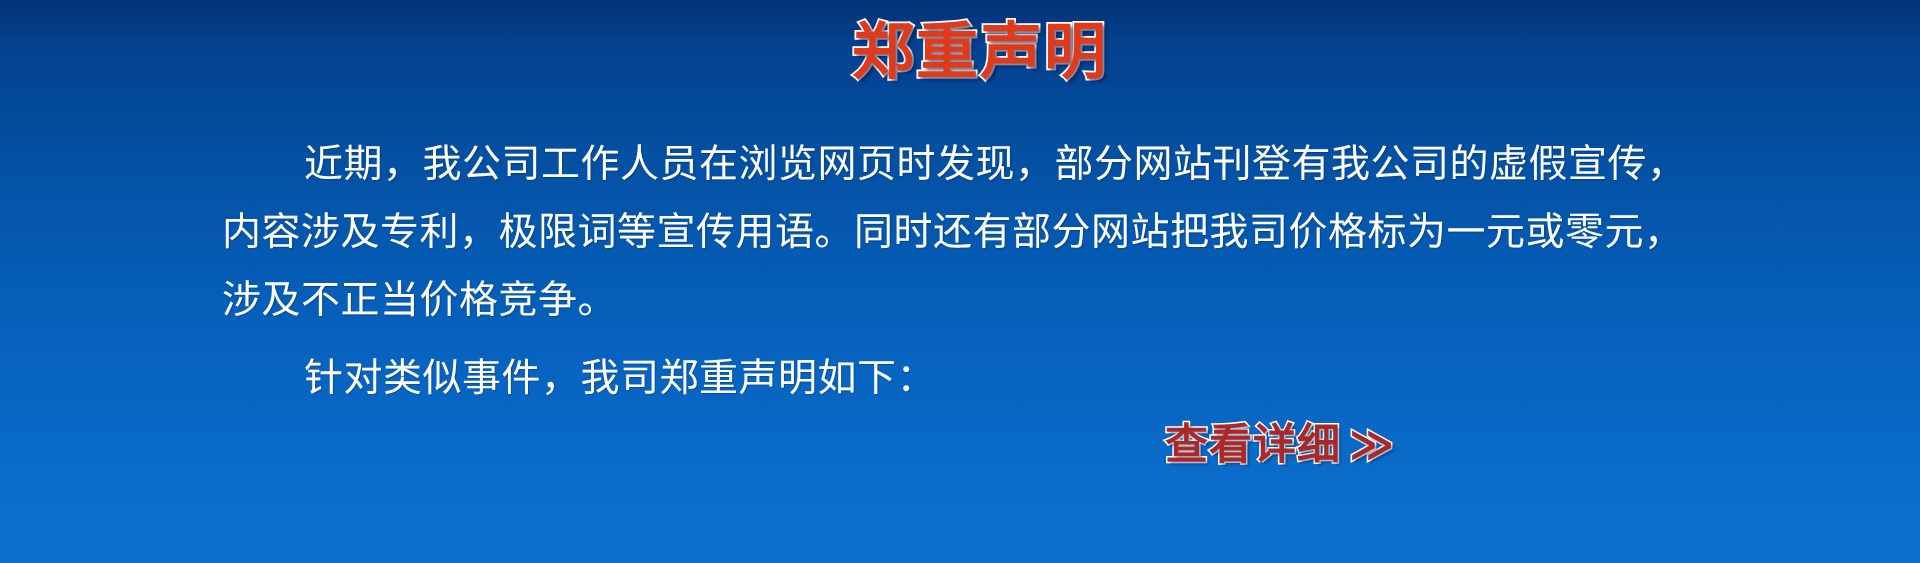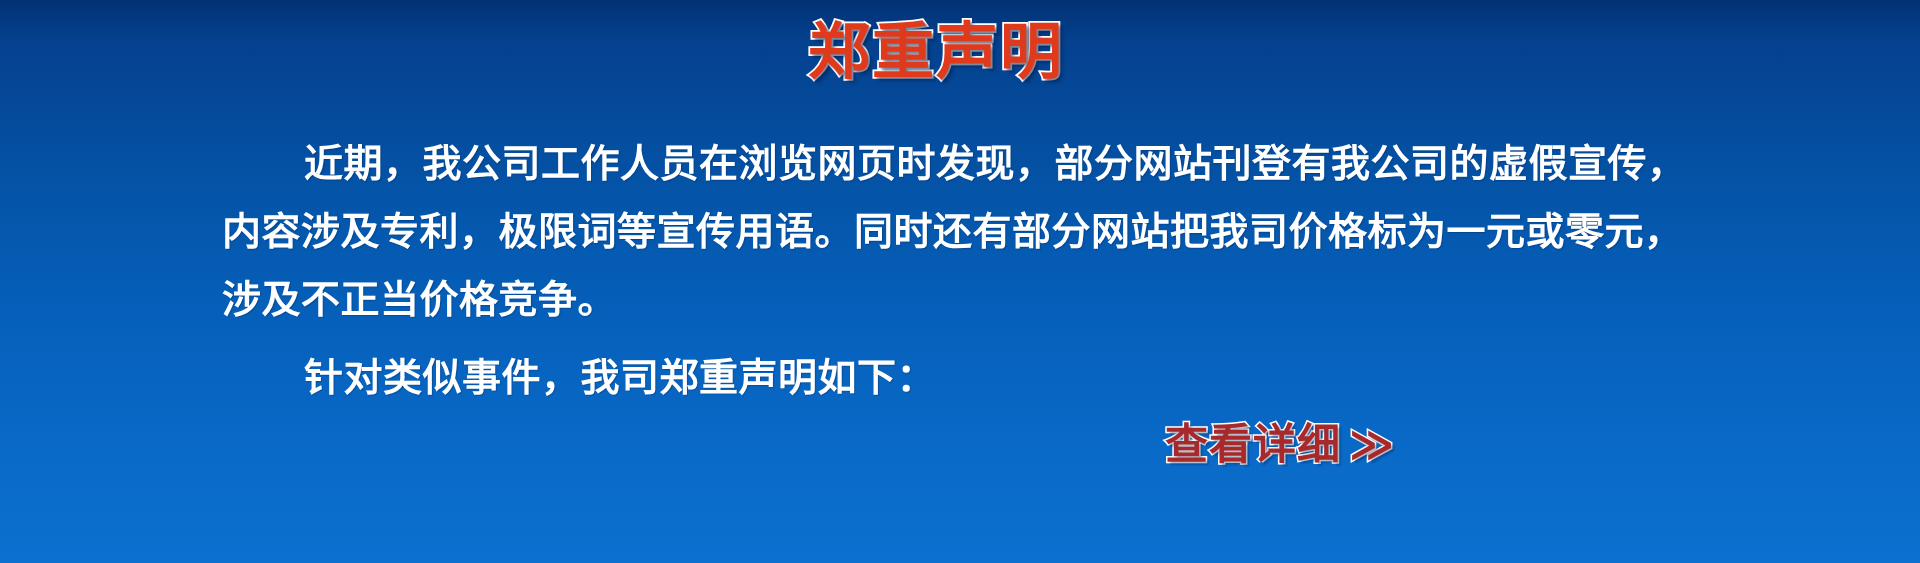--- a/index.html
+++ b/index.html
@@ -29,20 +29,21 @@
         #0b70d0 563px);
   }
 
   
   .title-wrap {
     position: absolute;
     top: 18px;
     left: 0;
     width: 1872px;
     text-align: center;
+    padding-left: 44px;
   }
   .title {
     display: inline-block;
     font-size: 62px;
     line-height: 1.1;
     font-weight: bold;
     letter-spacing: 2px;
     color: #e03a1c;
     
     -webkit-text-stroke: 3.5px #ffffff;
@@ -60,21 +61,20 @@
     width: 1480px;
   }
   .para {
     margin: 0;
     color: #ffffff;
     font-size: 39px;
     line-height: 68px;
     letter-spacing: 0.5px;
     text-align: left;
     text-shadow: 1px 1px 1px rgba(0, 25, 70, 0.28);
-    font-weight: bold;
   }
   .para.indent {
     text-indent: 82px;
   }
   .para + .para {
     margin-top: 10px;
   }
 
   
   .detail-link-wrap {

